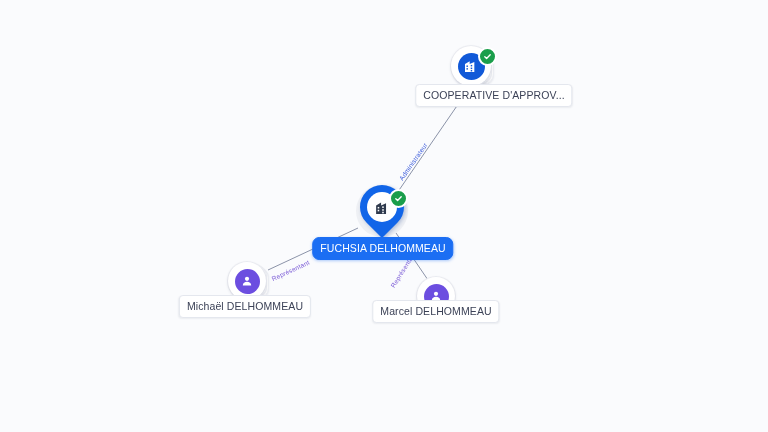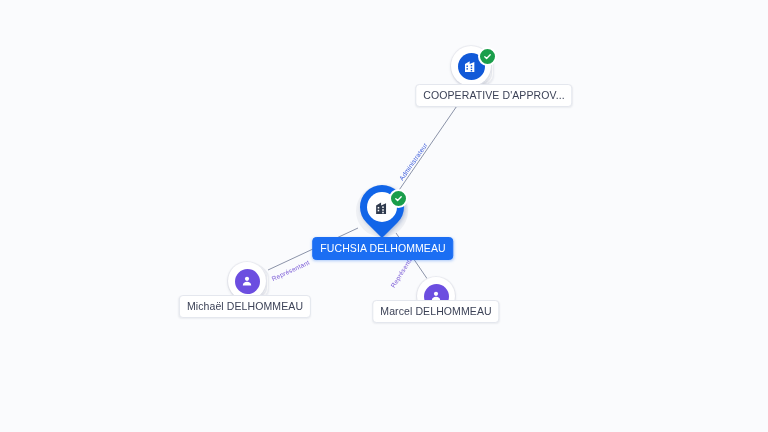--- a/index.html
+++ b/index.html
@@ -222,21 +222,21 @@
           <rect x="11.6" y="18.0" width="2.2" height="2.2" fill="#ffffff"></rect>
         </svg>
       </div>
     </div>
     <div class="check-badge" style="left:7px; top:-22px;">
       <svg width="9" height="9" viewBox="0 0 12 12">
         <path d="M2.4 6.2 L4.8 8.6 L9.6 3.6" stroke="#ffffff" stroke-width="1.8" fill="none" stroke-linecap="round" stroke-linejoin="round"></path>
       </svg>
     </div>
   </div>
-  <div class="lbl lbl-selected" style="left:383px; top:237px;">FUCHSIA DELHOMMEAU</div>
+  <div class="lbl lbl-selected" style="left:383px; top:237px;border-radius:7px;">FUCHSIA DELHOMMEAU</div>
 
   <div class="node" style="left:247px; top:281px;">
     <div class="stack" style="left:-10px; top:-14px; width:30px; height:30px;"></div>
     <div class="stack" style="left:-13px; top:-16px; width:31px; height:31px;"></div>
     <div class="stack" style="left:-16px; top:-17px; width:32px; height:32px;"></div>
     <div class="person-disc">
       <div class="person-badge">
         <svg width="14" height="14" viewBox="0 0 24 24">
           <circle cx="12" cy="8.2" r="3.6" fill="#ffffff"></circle>
           <path d="M4.8 19.6c0-4 3.3-6.2 7.2-6.2s7.2 2.2 7.2 6.2z" fill="#ffffff"></path>

